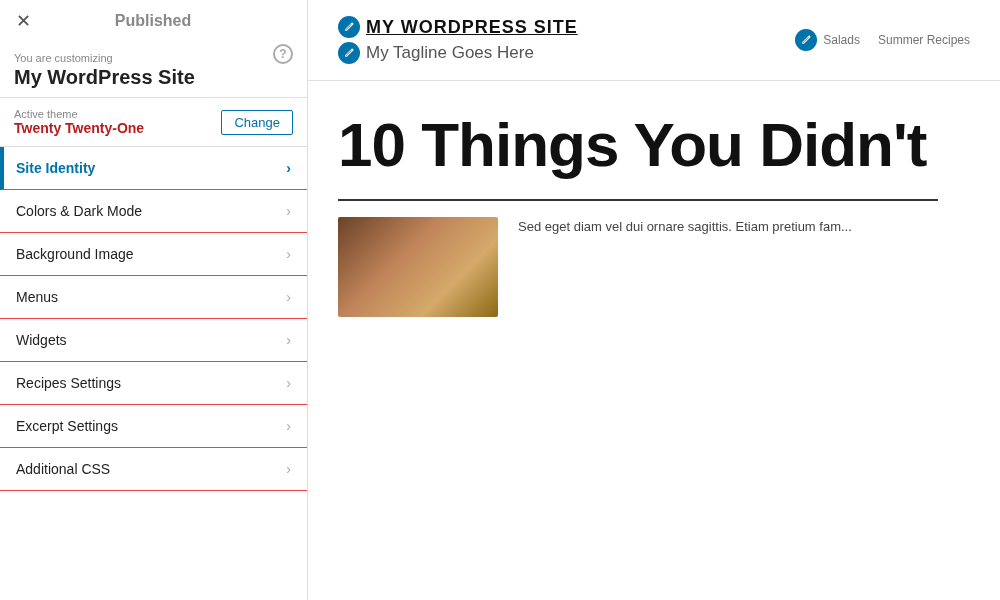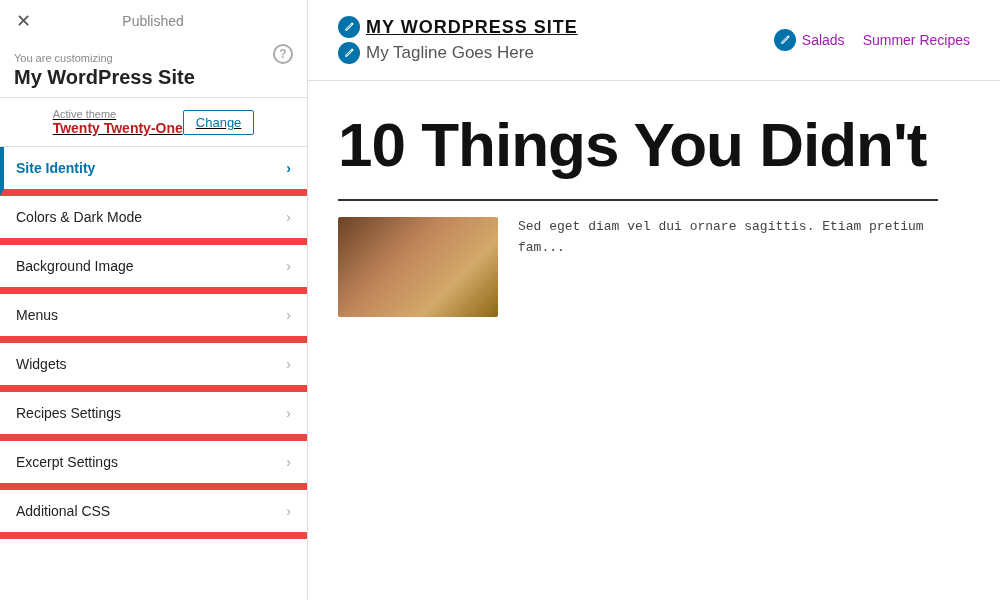--- a/index.html
+++ b/index.html
@@ -44,24 +44,25 @@
       font-size: 18px;
       cursor: pointer;
       color: #555;
       background: none;
       border: none;
       line-height: 1;
       padding: 2px;
     }
 
     #published-label {
-      font-size: 14px;
+      font-size: 16px;
       color: #888;
       text-align: center;
       flex: 1;
+      font-weight: bold;
     }
 
     #customizing-label {
       font-size: 11px;
       color: #888;
       margin-top: 8px;
     }
 
     #site-name {
       font-size: 20px;
@@ -82,22 +83,21 @@
       justify-content: center;
       cursor: pointer;
       font-weight: bold;
     }
 
     #theme-row {
       padding: 10px 14px;
       border-bottom: 1px solid #e0e0e0;
       display: flex;
       align-items: center;
-      justify-content: center;
-      text-decoration: underline;
+      justify-content: space-between;
     }
 
     #theme-info {
       display: flex;
       flex-direction: column;
     }
 
     #active-theme-label {
       font-size: 11px;
       color: #888;
@@ -123,21 +123,21 @@
     #nav-items {
       flex: 1;
       overflow-y: auto;
     }
 
     .nav-item {
       display: flex;
       align-items: center;
       justify-content: space-between;
       padding: 13px 16px 13px 16px;
-      border-bottom: 7px solid #ef4444;
+      border-bottom: 1px solid #ef4444;
       cursor: pointer;
       font-size: 14px;
       color: #222;
     }
 
     .nav-item.active {
       border-left: 4px solid #0073aa;
       padding-left: 12px;
       color: #0073aa;
       font-weight: 600;
@@ -243,22 +243,22 @@
       height: 12px;
       fill: #fff;
     }
 
     .preview-nav-links {
       display: flex;
       gap: 18px;
     }
 
     .preview-nav-link {
-      font-size: 14px;
-      color: #a21caf;
+      font-size: 12px;
+      color: #737373;
       cursor: pointer;
       text-decoration: none;
     }
 
     #preview-content {
       padding: 30px 30px 0 30px;
       background: #fff;
     }
 
     #preview-article-title {
@@ -274,21 +274,20 @@
       border: none;
       border-top: 2px solid #333;
       margin: 20px 0 16px 0;
       width: 95%;
     }
 
     #preview-bottom {
       display: flex;
       gap: 20px;
       align-items: flex-start;
-      font-family: Liberation Mono, monospace;
     }
 
     #preview-thumbnail {
       width: 160px;
       height: 100px;
       background: linear-gradient(135deg, #6b4226 0%, #c0855a 40%, #d4a96a 70%, #8B6914 100%);
       flex-shrink: 0;
       border-radius: 2px;
     }
 

